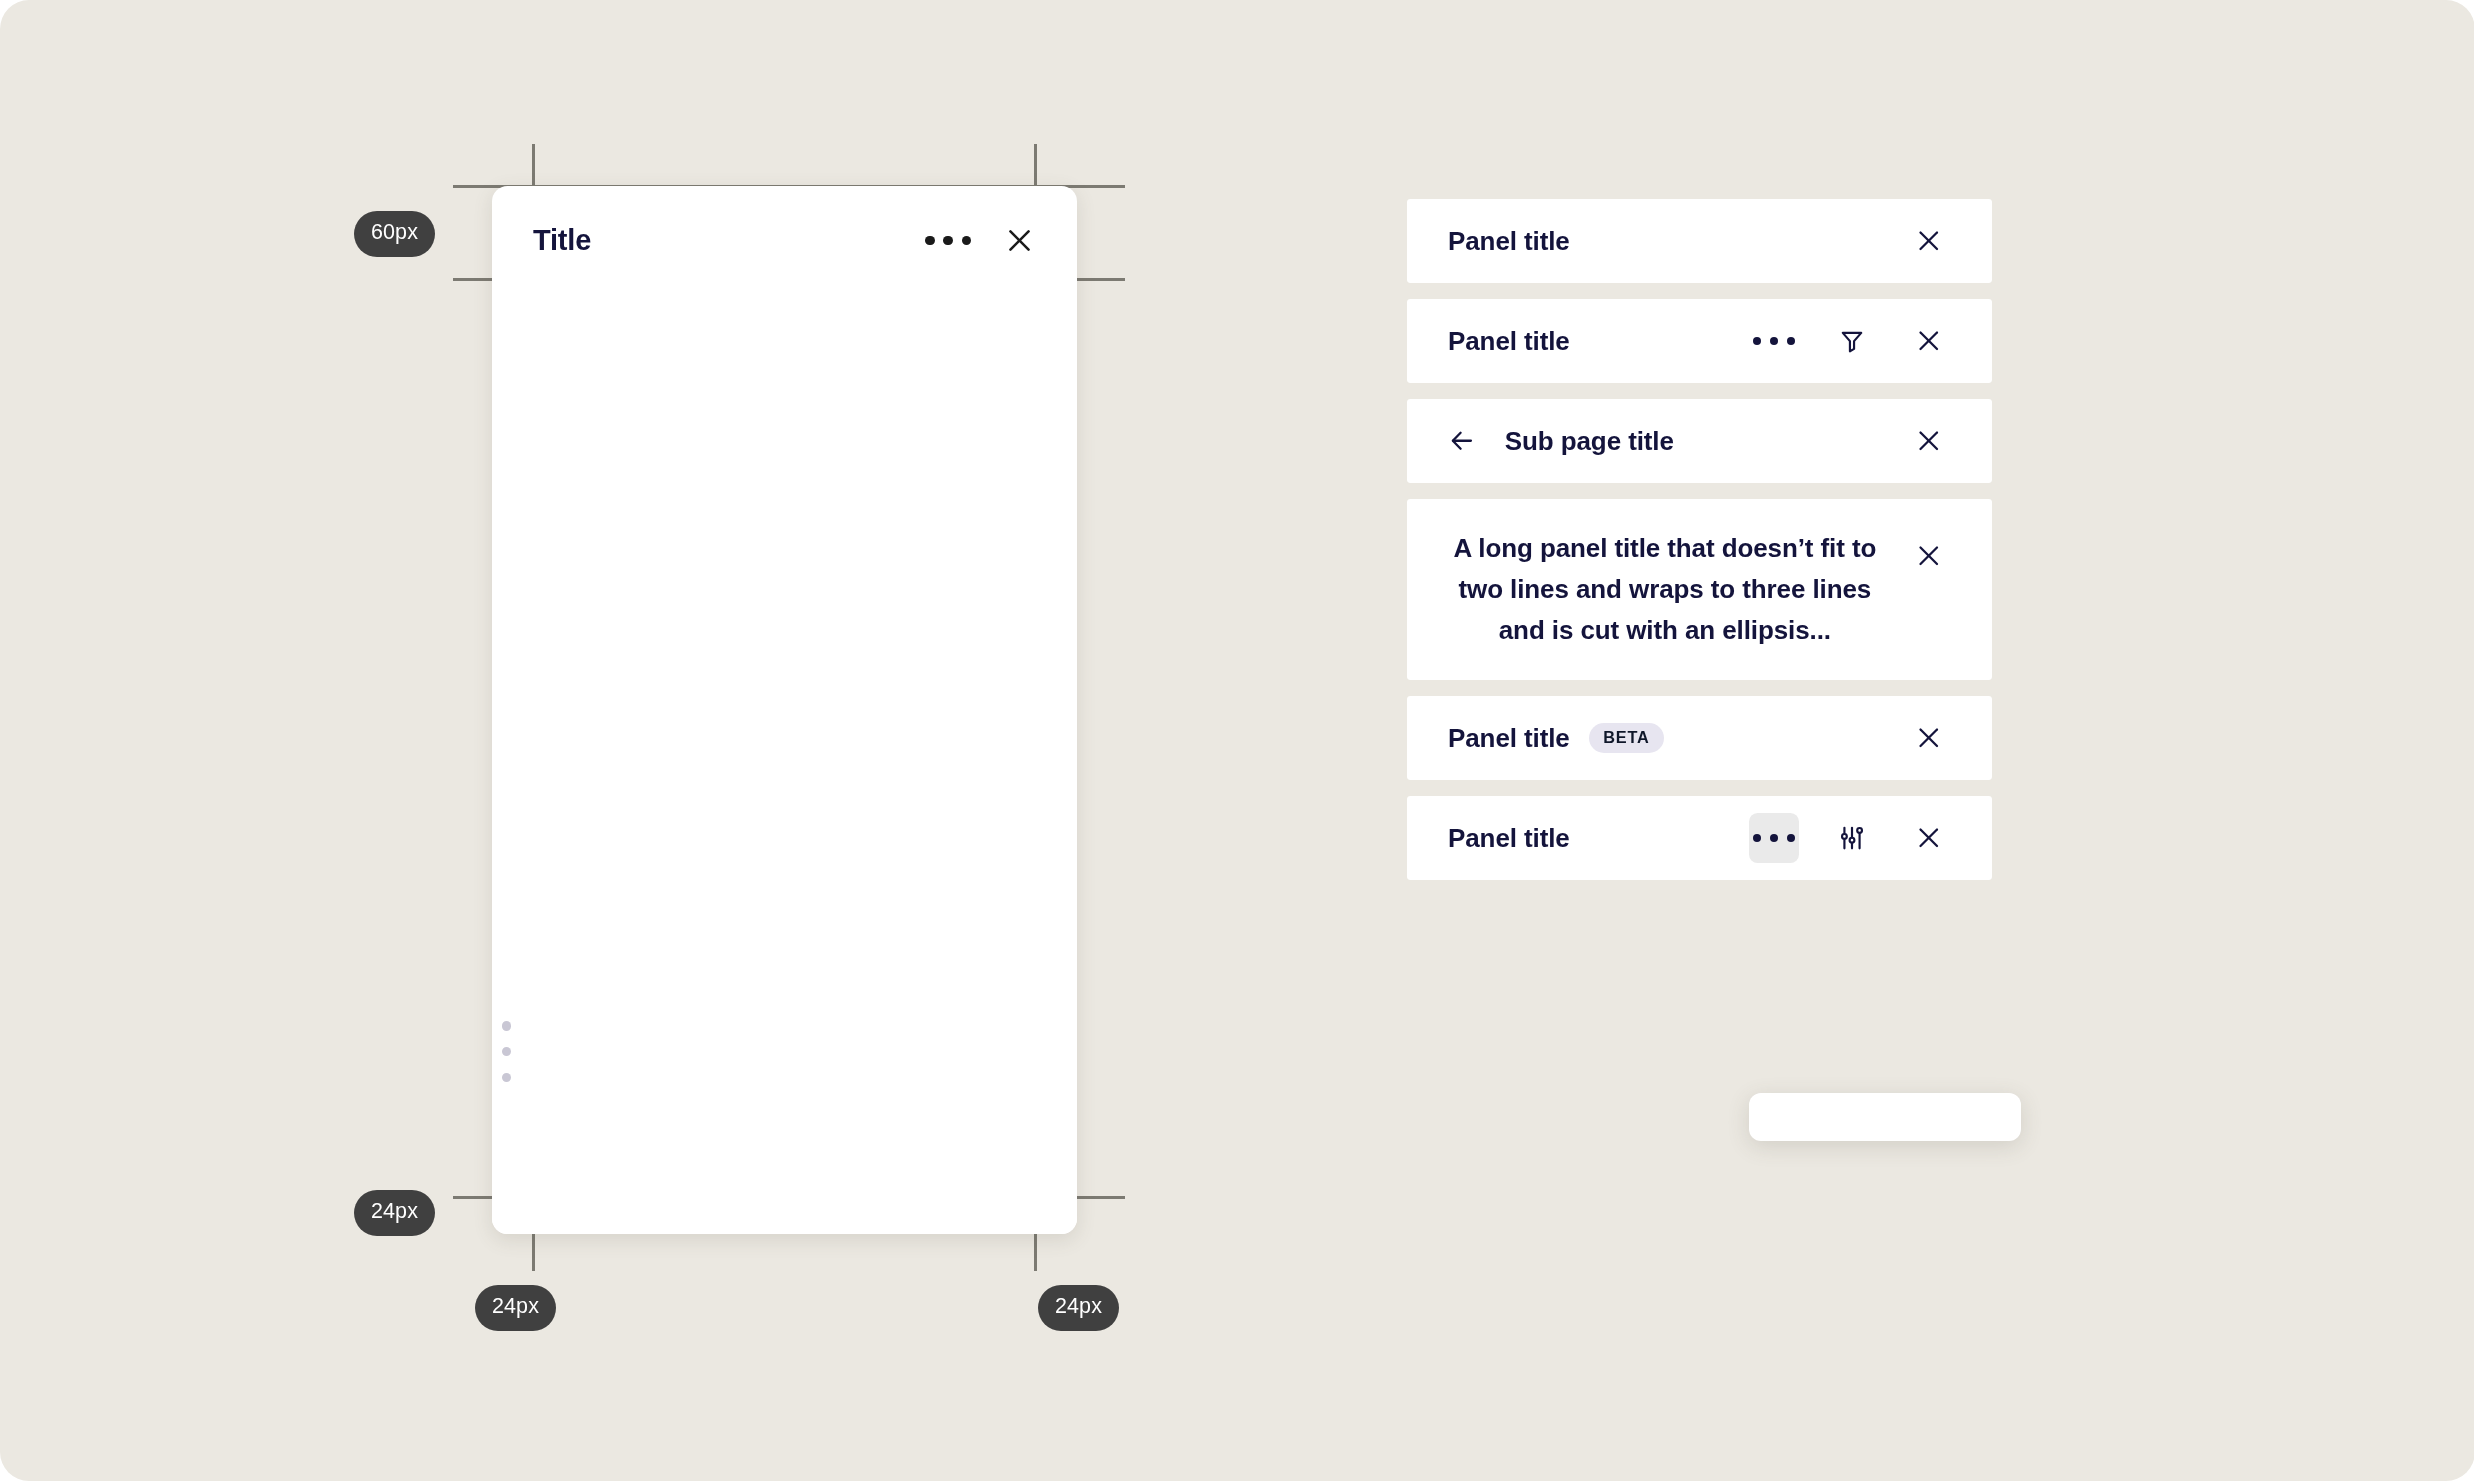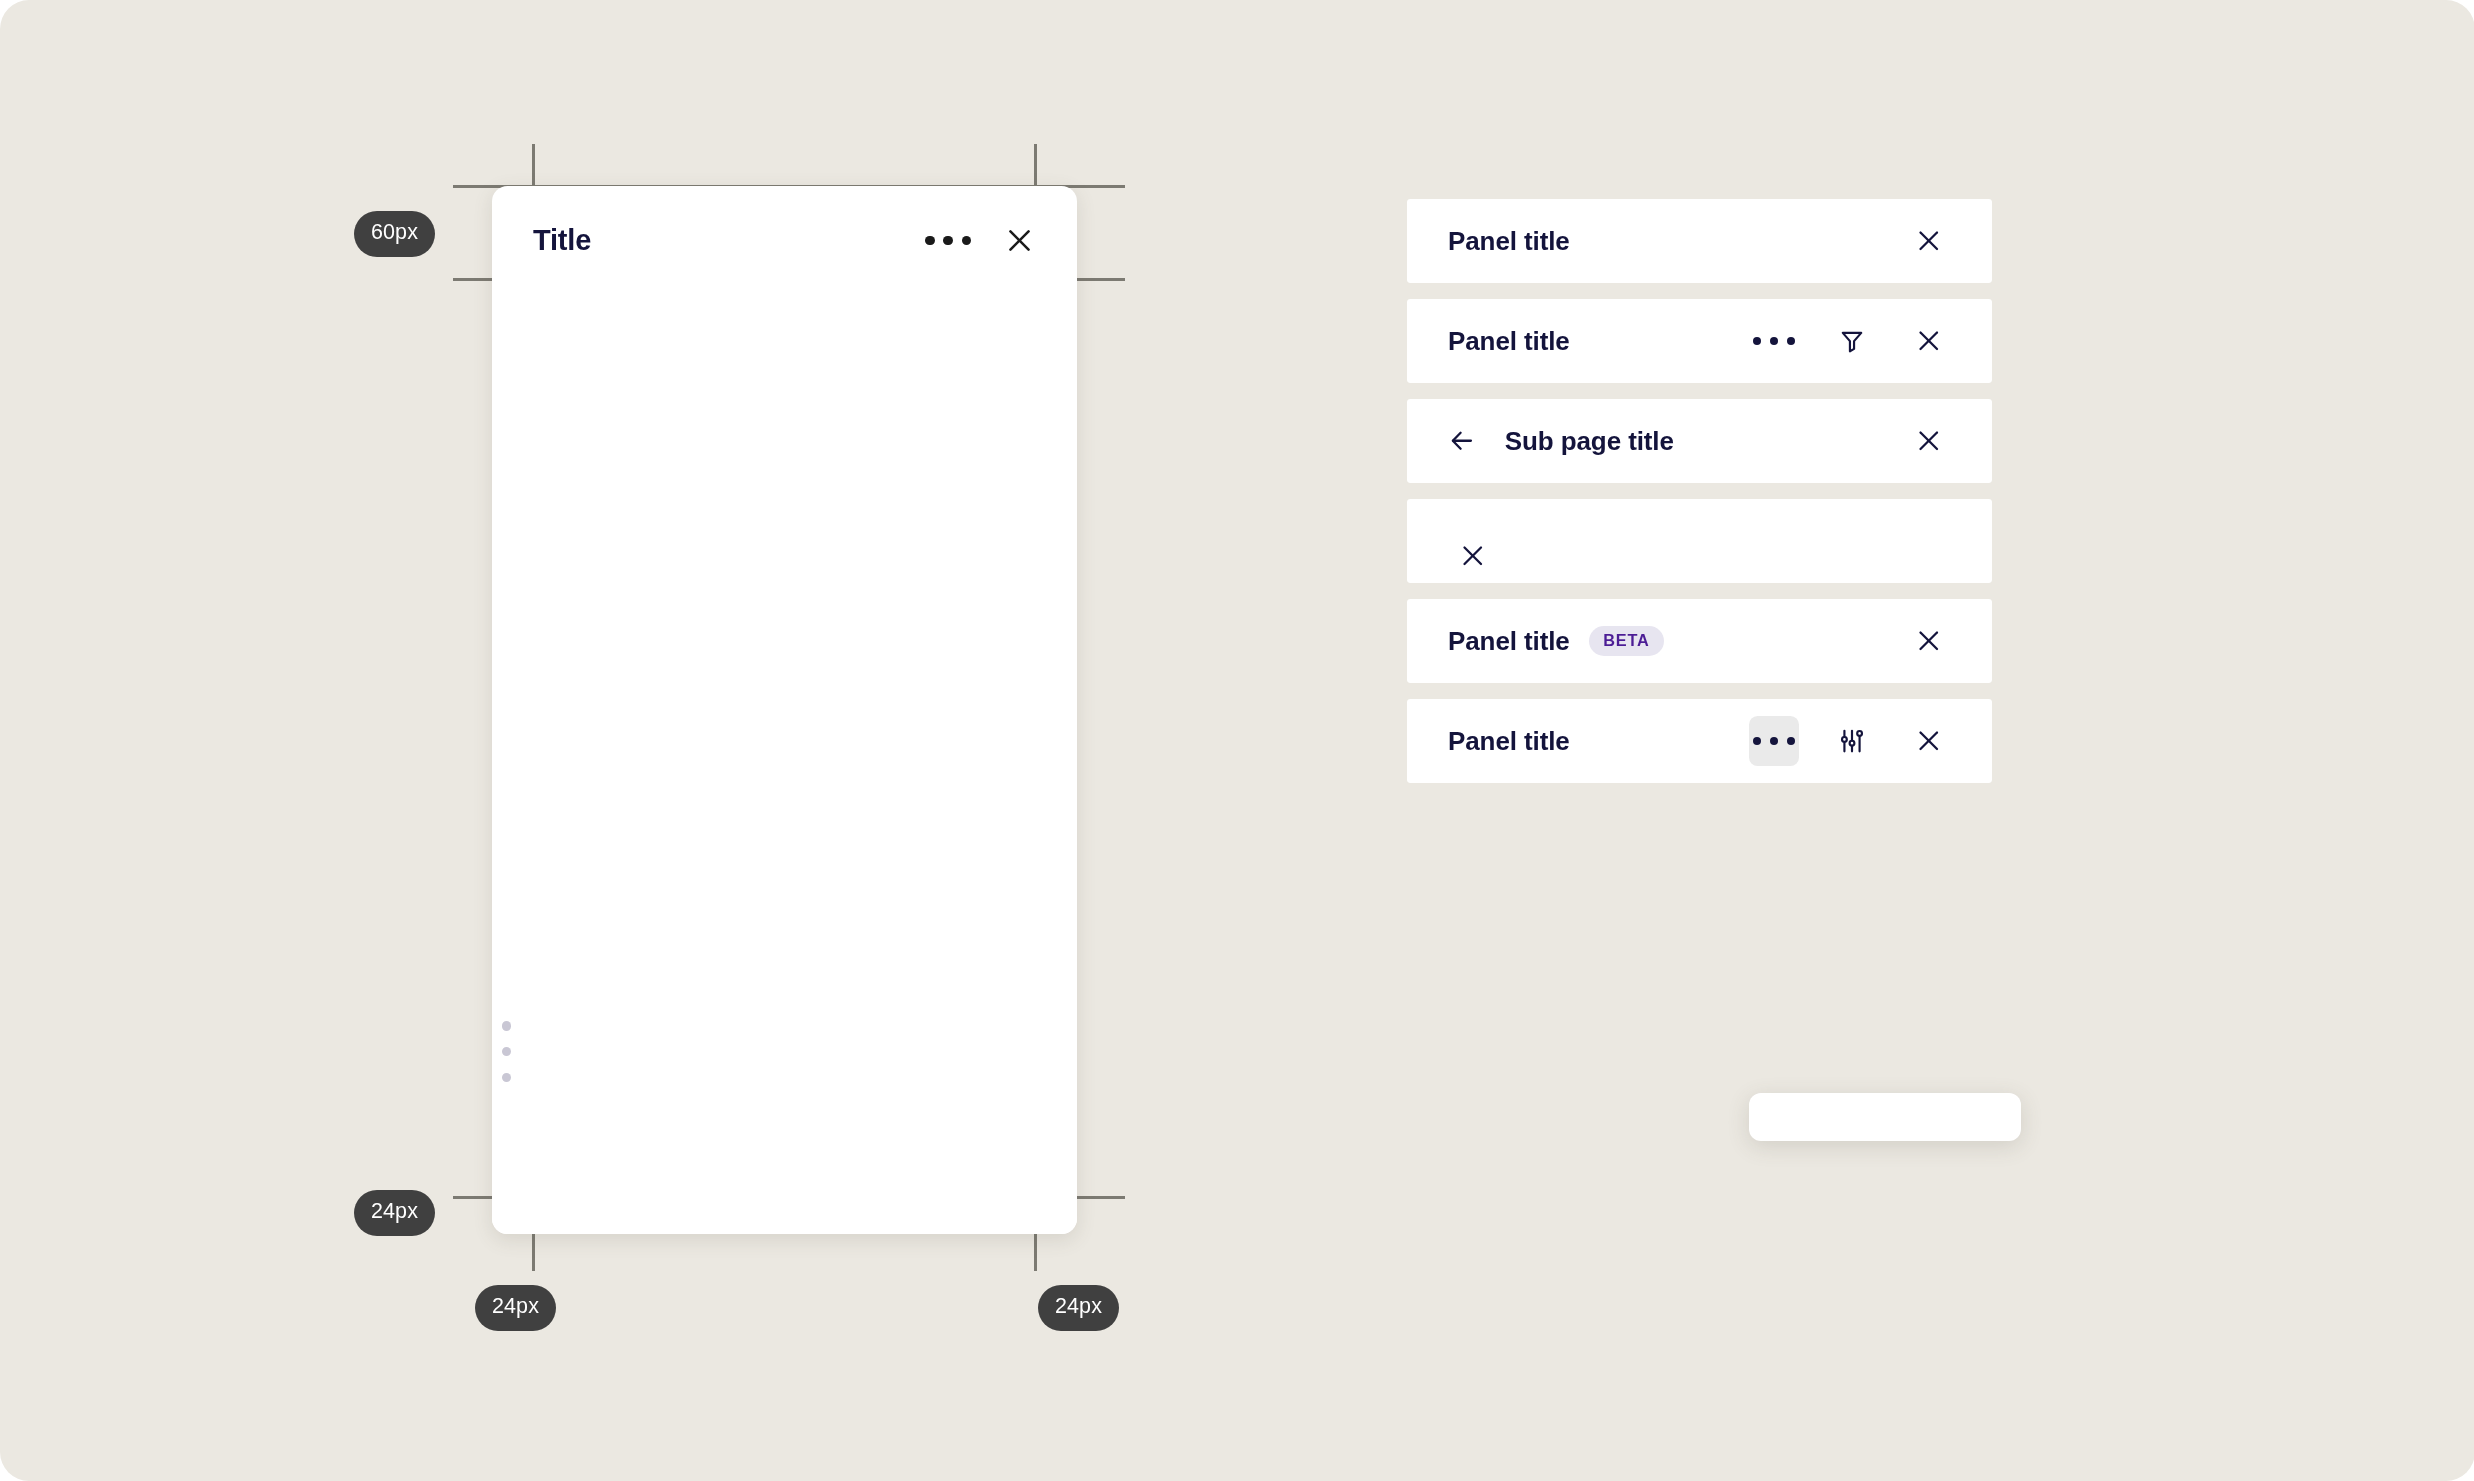--- a/index.html
+++ b/index.html
@@ -194,21 +194,21 @@
     box-sizing: border-box;
   }
   .icon-btn.pressed { background: #EAEAEA; }
 
   
   .beta-pill {
     display: inline-flex;
     align-items: center;
     justify-content: center;
     background: #E7E5F0;
-    color: #4c1d95;
+    color: #0f172a;
     font-size: 16.3px;
     font-weight: 700;
     letter-spacing: 0.8px;
     border-radius: 858px;
     padding: 6.9px 14.6px 7.7px 14.6px;
     line-height: 1;
   }
 
   
   #dropdown-menu {
@@ -344,20 +344,21 @@
               <line x1="4.8" y1="4.8" x2="19.2" y2="19.2"></line>
               <line x1="19.2" y1="4.8" x2="4.8" y2="19.2"></line>
             </svg>
           </span>
         </div>
       </div>
     </div>
 
     <div class="panel">
       <div class="panel-header">
+        <div class="panel-title multiline">A long panel title that doesn’t fit to two lines and wraps to three lines and is cut with an ellipsis...</div>
         <div class="panel-actions top">
           <span class="icon-btn">
             <svg class="icon" width="27.5" height="27.5" viewBox="0 0 24 24" fill="none" stroke="currentColor" stroke-width="2" stroke-linecap="round">
               <line x1="4.8" y1="4.8" x2="19.2" y2="19.2"></line>
               <line x1="19.2" y1="4.8" x2="4.8" y2="19.2"></line>
             </svg>
           </span>
         </div>
       </div>
     </div>

